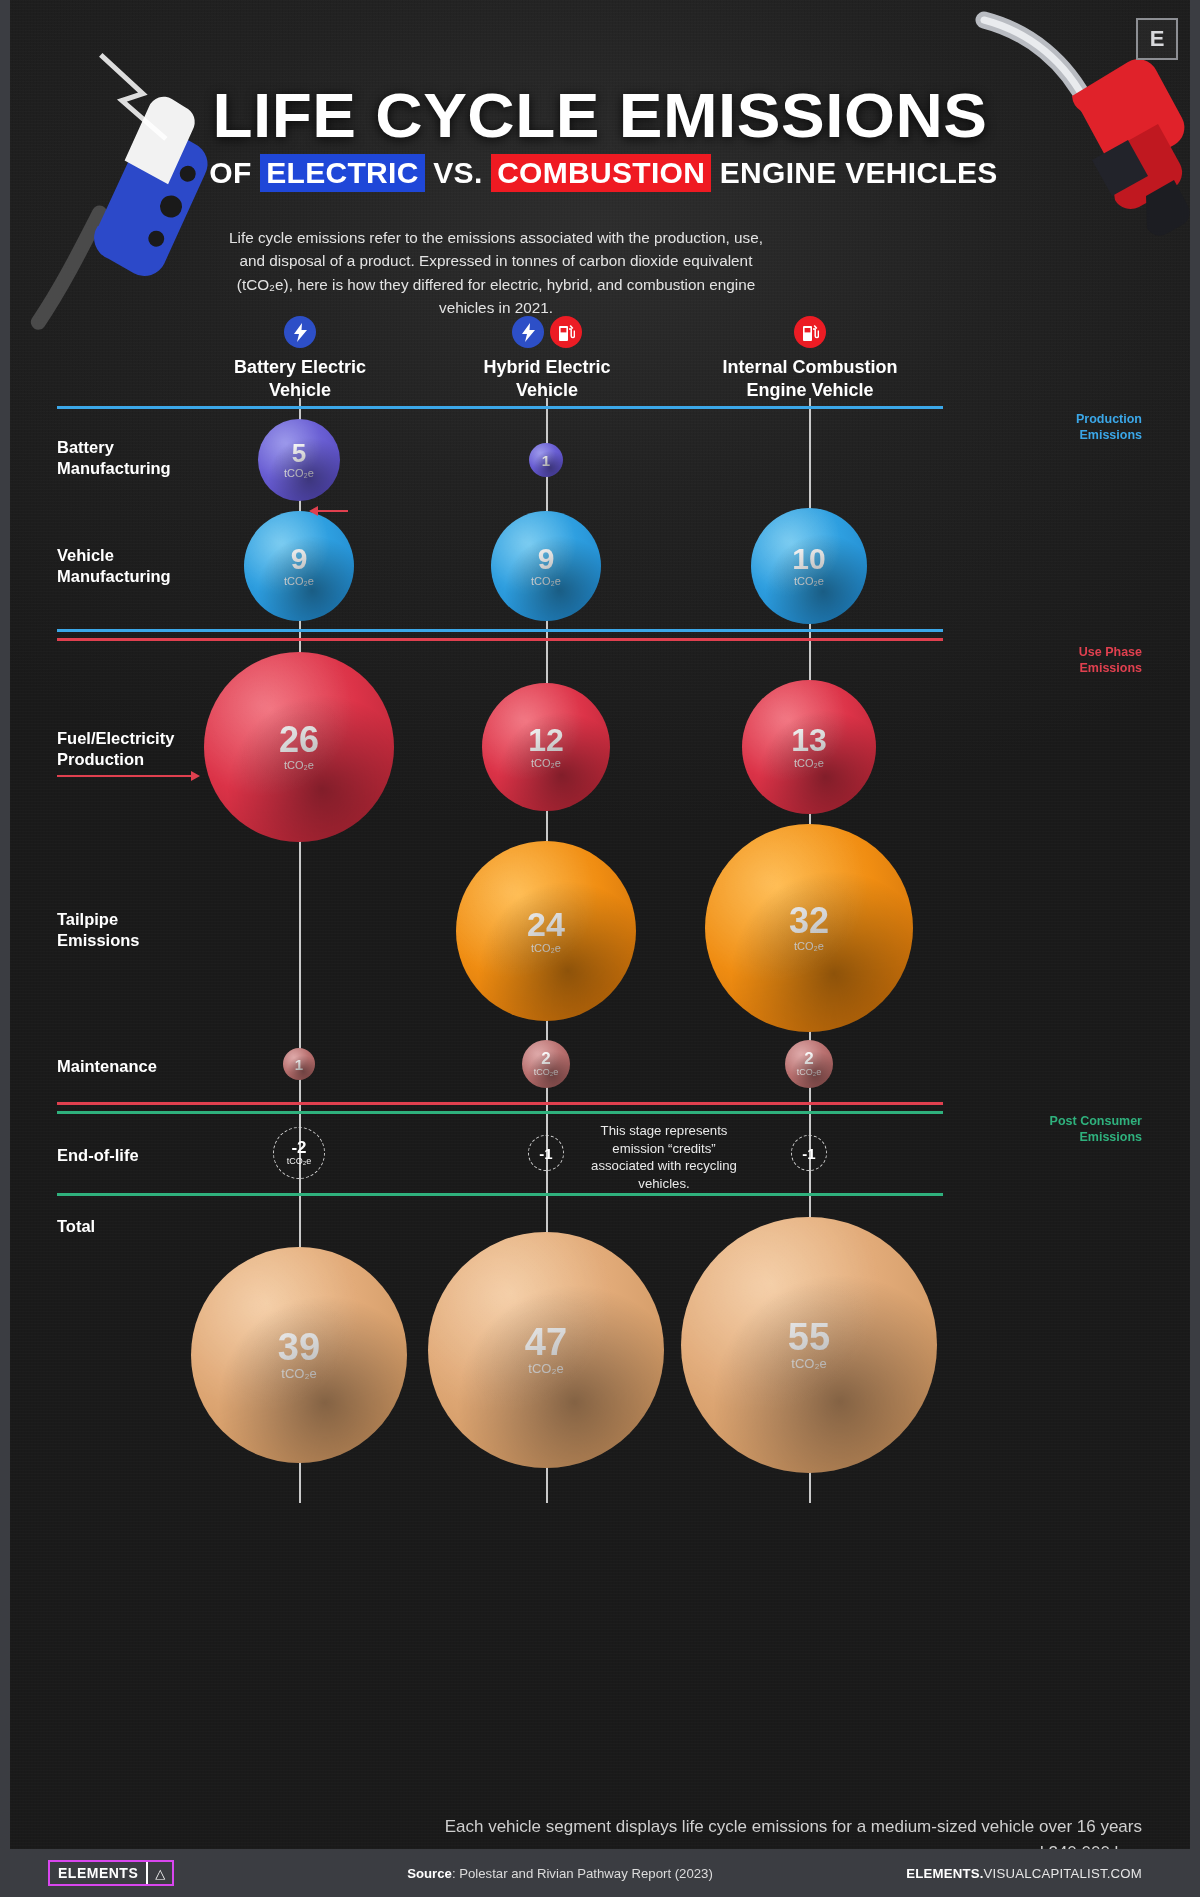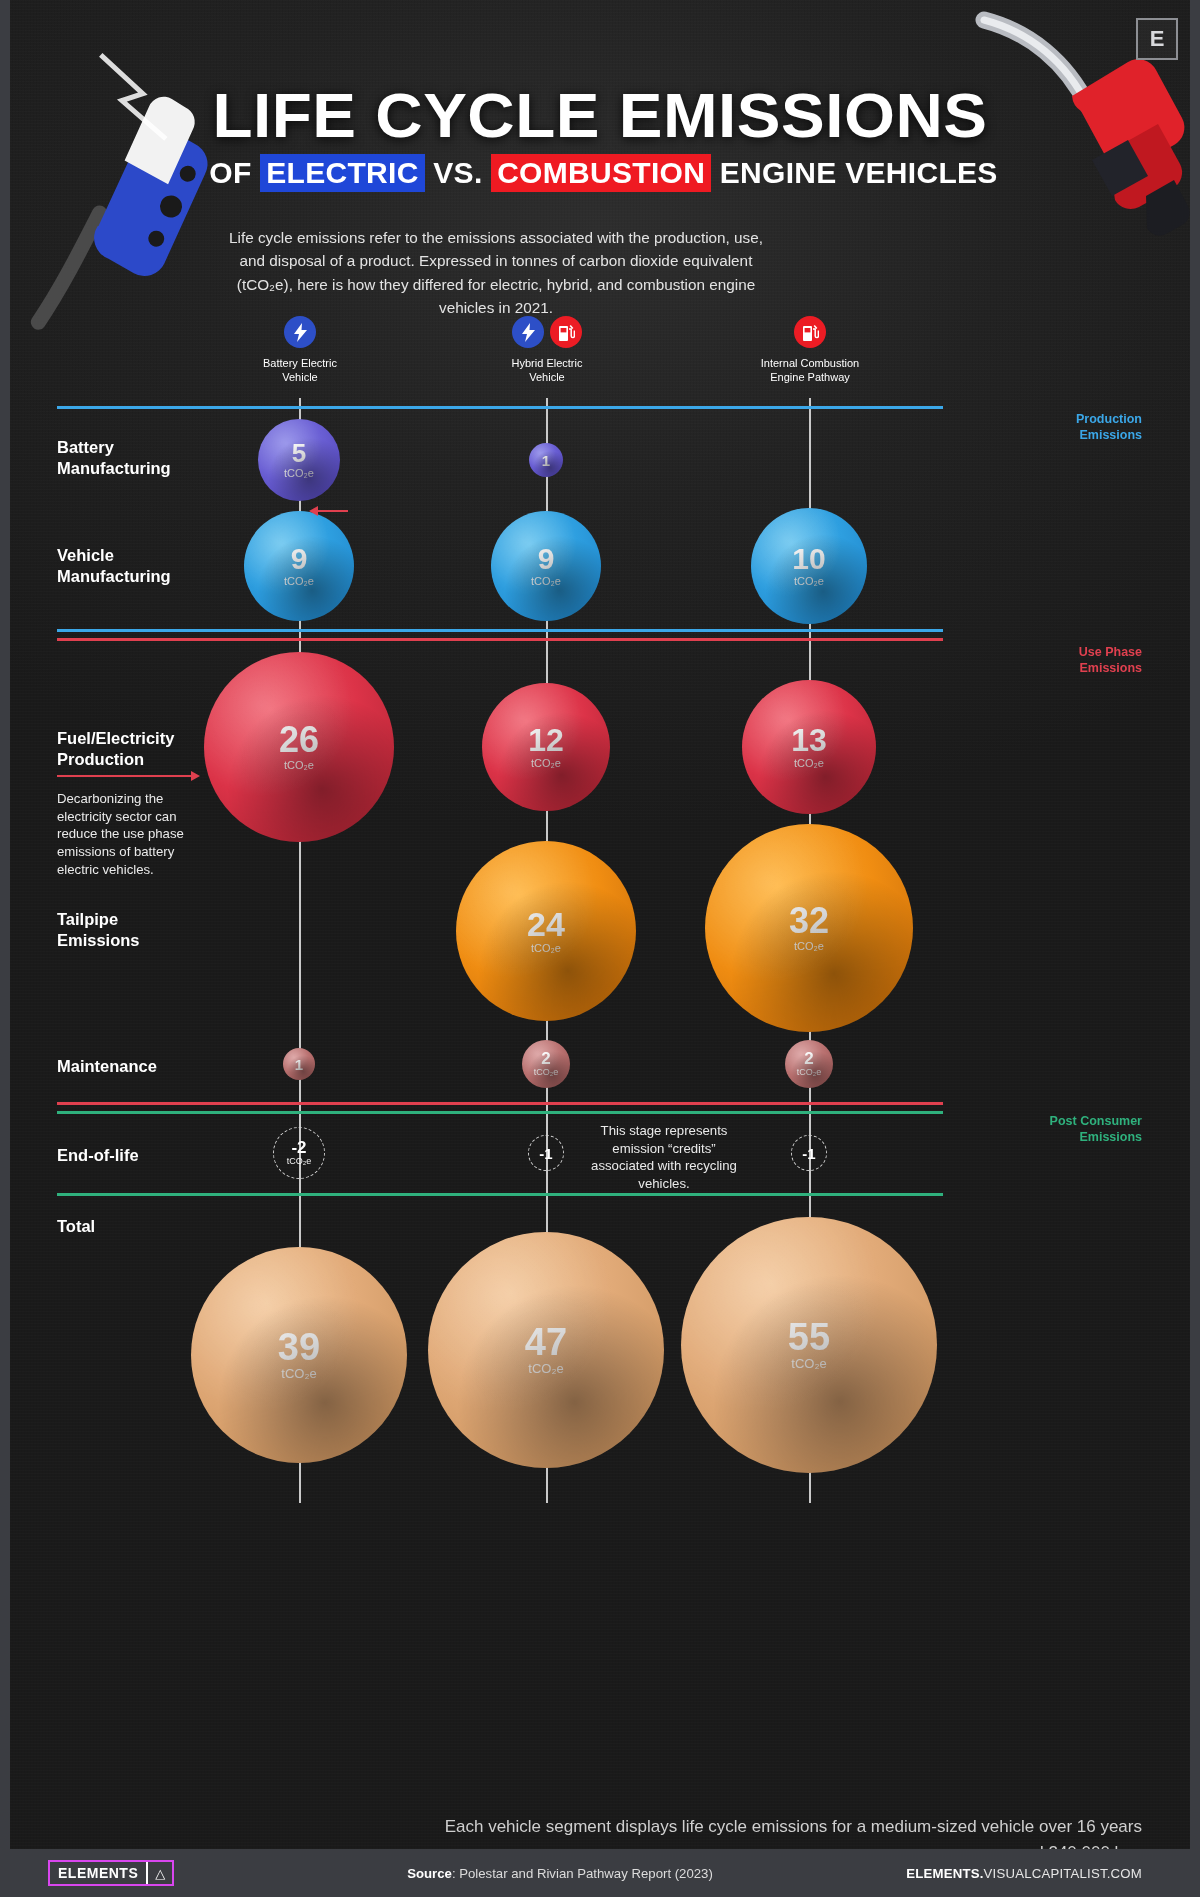--- a/index.html
+++ b/index.html
@@ -70,21 +70,21 @@
 
   
   .col-head { position: absolute; text-align: center; width: 220px; }
   .col-icons { display: flex; justify-content: center; gap: 6px; margin-bottom: 8px; }
   .cicon {
     width: 32px; height: 32px; border-radius: 50%;
     display: flex; align-items: center; justify-content: center;
   }
   .cicon.blue { background: #2d4fc7; }
   .cicon.red  { background: #ec1c24; }
-  .col-title { color: #fff; font-weight: normal; font-size: 11px; line-height: 1.28; }
+  .col-title { color: #fff; font-weight: bold; font-size: 18px; line-height: 1.28; }
 
   
   .spine { position: absolute; width: 2px; background: #c9c9c9; }
 
   
   .rule { position: absolute; left: 57px; width: 886px; height: 3px; }
   .rule.blue  { background: #3ba7e8; }
   .rule.red   { background: #e0404f; }
   .rule.green { background: #2fb17d; }
   .rule-label {
@@ -239,21 +239,21 @@
       <div class="cicon red">
         <svg width="17" height="19" viewBox="0 0 17 19">
           <rect x="1" y="3" width="9" height="15" rx="1" fill="#fff"></rect>
           <rect x="2.6" y="5" width="5.8" height="4.4" fill="#ec1c24"></rect>
           <path d="M11 6 h2.2 v7 a1.6 1.6 0 0 0 3.2 0 V7.4" stroke="#fff" stroke-width="1.5" fill="none"></path>
           <path d="M12.2 2.5 l2.6 3" stroke="#fff" stroke-width="1.5" fill="none"></path>
         </svg>
       </div>
     </div>
     <div class="col-title" style="white-space:pre-line">Internal Combustion
-Engine Pathway</div>
+Engine Vehicle</div>
   </div>
 
   <div class="spine" style="left:299px; top:398px;  height:1105px;"></div>
   <div class="spine" style="left:546px; top:398px;  height:1105px;"></div>
   <div class="spine" style="left:809px; top:398px;  height:1105px;"></div>
 
   <div class="rule blue" style="top:406px;"></div>
   <div class="rule-label blue" style="top: 412px; white-space: pre-line;">Production
 Emissions</div>
 
@@ -355,21 +355,20 @@
     <div class="v" style="font-size:38px;">47</div>
     <div class="u" style="font-size:13px;">tCO₂e</div>
   </div>
   <div class="bub b-sand" style="left:809px; top:1345px; width:256px; height:256px;">
     <div class="v" style="font-size:38px;">55</div>
     <div class="u" style="font-size:13px;">tCO₂e</div>
   </div>
 
   <div class="arrow left" style="left:318px; top:510px; width:30px;"></div>
 
-  <div class="anno" style="left:57px; top:790px; width:140px; text-align:left;">Decarbonizing the electricity sector can reduce the use phase emissions of battery electric vehicles.</div>
   <div class="arrow right" style="left:57px; top:775px; width:134px;"></div>
 
   <div class="anno" style="left:580px; top:1122px; width:168px; text-align:center;">This stage represents emission “credits” associated with recycling vehicles.</div>
 
   <div id="footnote">
     <div>Each vehicle segment displays life cycle emissions for a medium-sized vehicle over 16 years and 240,000 km.</div>
     <div>Numbers may not add up due to rounding.</div>
   </div>
 
   <div id="footbar">

